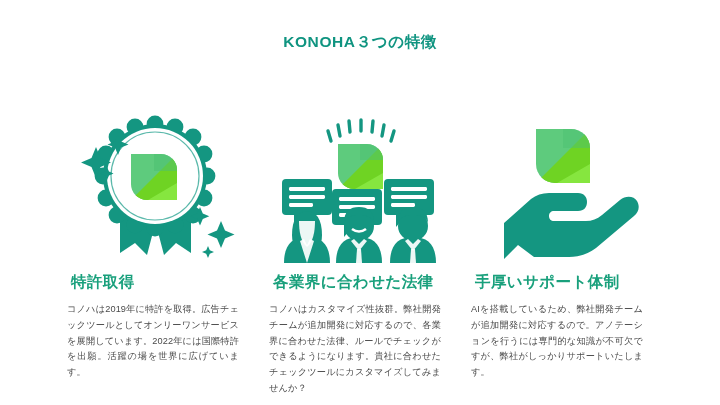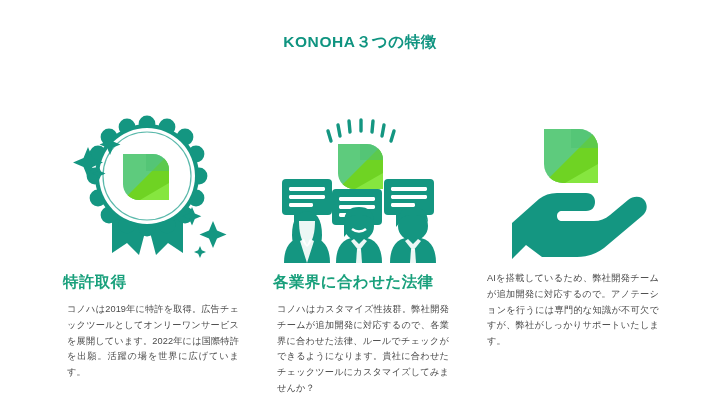--- a/index.html
+++ b/index.html
@@ -42,21 +42,21 @@
   }
 
   
   .columns {
     position: absolute;
     top: 112px;
     left: 0;
     width: 720px;
     display: flex;
     justify-content: center;
-    gap: 16px;
+    gap: 8px;
   }
   .column {
     width: 186px;
     margin: 0 4px;
     display: flex;
     flex-direction: column;
     align-items: flex-start;
   }
   .icon-wrap {
     width: 186px;
@@ -66,21 +66,21 @@
     justify-content: center;
   }
   .col-title {
     margin: 10px 0 0 6px;
     font-size: 15.5px;
     font-weight: bold;
     color: #19a07c;
     letter-spacing: 0.4px;
   }
   .col-body {
-    margin: 9px 0 0 10px;
+    margin: 9px 0 0 2px;
     width: 172px;
     font-size: 9.2px;
     line-height: 1.72;
     color: #4a4a4a;
     text-align: justify;
     letter-spacing: 0.1px;
   }
 </style>
 </head>
 <body>
@@ -242,17 +242,18 @@
             <path d="M62 72 L116 18 L116 72 Z" fill="#6fd323"></path>
             <path d="M62 72 L116 72 L116 53 L83 72 Z" fill="#86e63f"></path>
             <rect x="89" y="18" width="27" height="19" fill="#4cc171" opacity="0.5"></rect>
           </g>
 
           <g fill="#149681">
             <path d="M30 112 L57 88 C62 84 68 82 75 82 L104 82 C110 82 113 86 113 91 C113 96 110 100 104 100 L80 100 C77 100 75 102 75 105 C75 108 77 110 80 110 L112 110 C118 110 123 108 128 104 L146 89 C152 84 160 85 163 90 C166 95 165 101 160 105 L122 137 C114 143 105 146 95 146 L60 146 L44 134 L30 148 Z"></path>
           </g>
         </svg>
       </div>
+      <div class="col-title">手厚いサポート体制</div>
       <div class="col-body">AIを搭載しているため、弊社開発チームが追加開発に対応するので。アノテーションを行うには専門的な知識が不可欠ですが、弊社がしっかりサポートいたします。</div>
     </div>
 
   </div>
 </div>
 
 </body></html>

